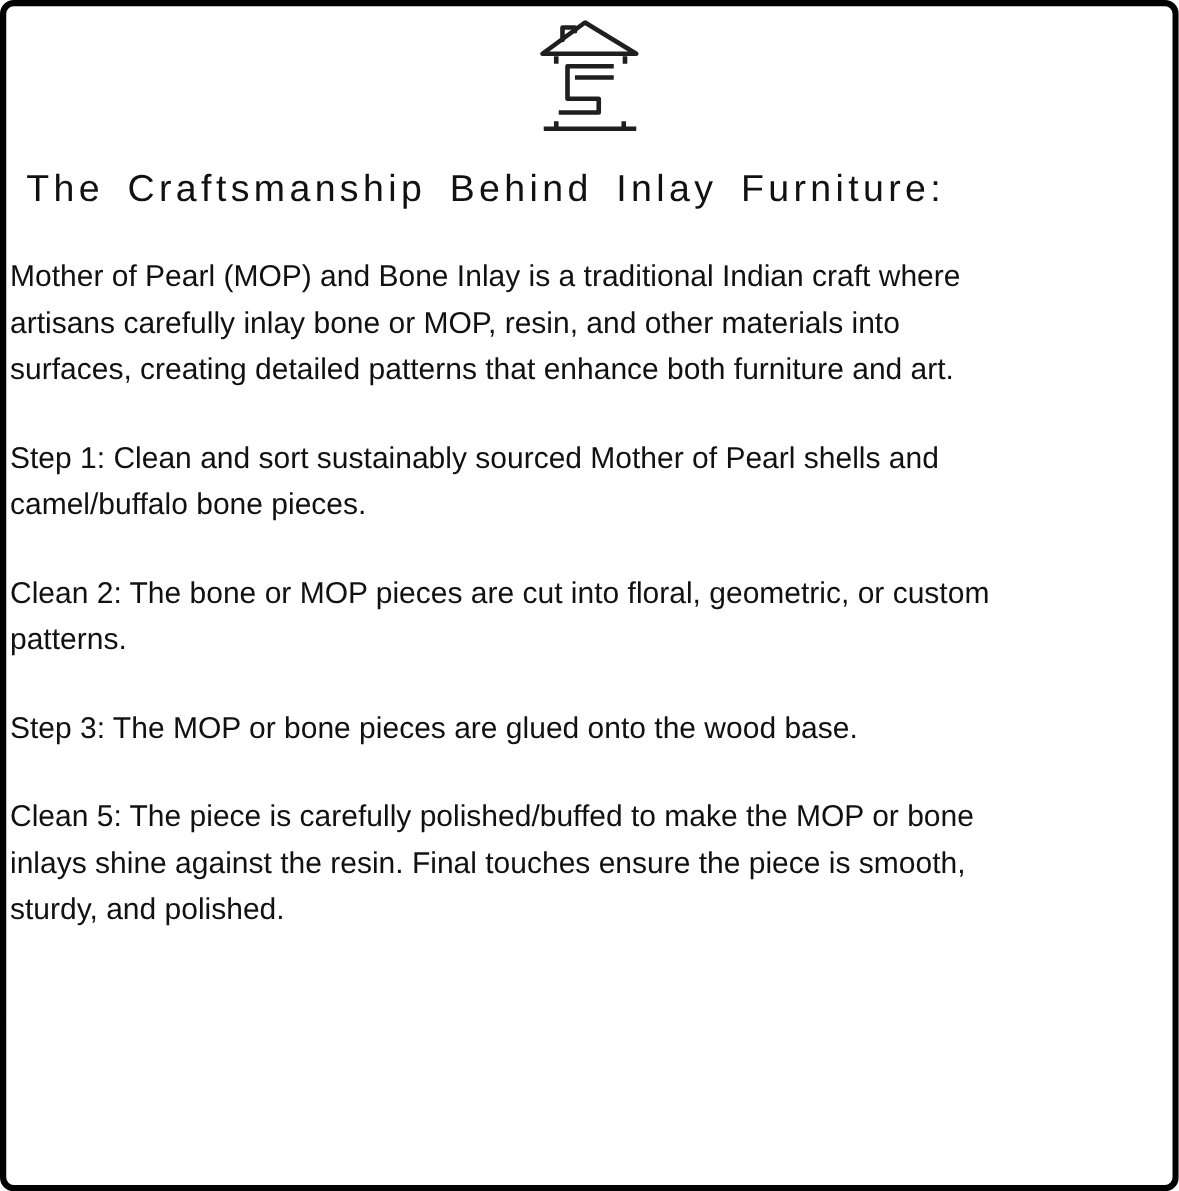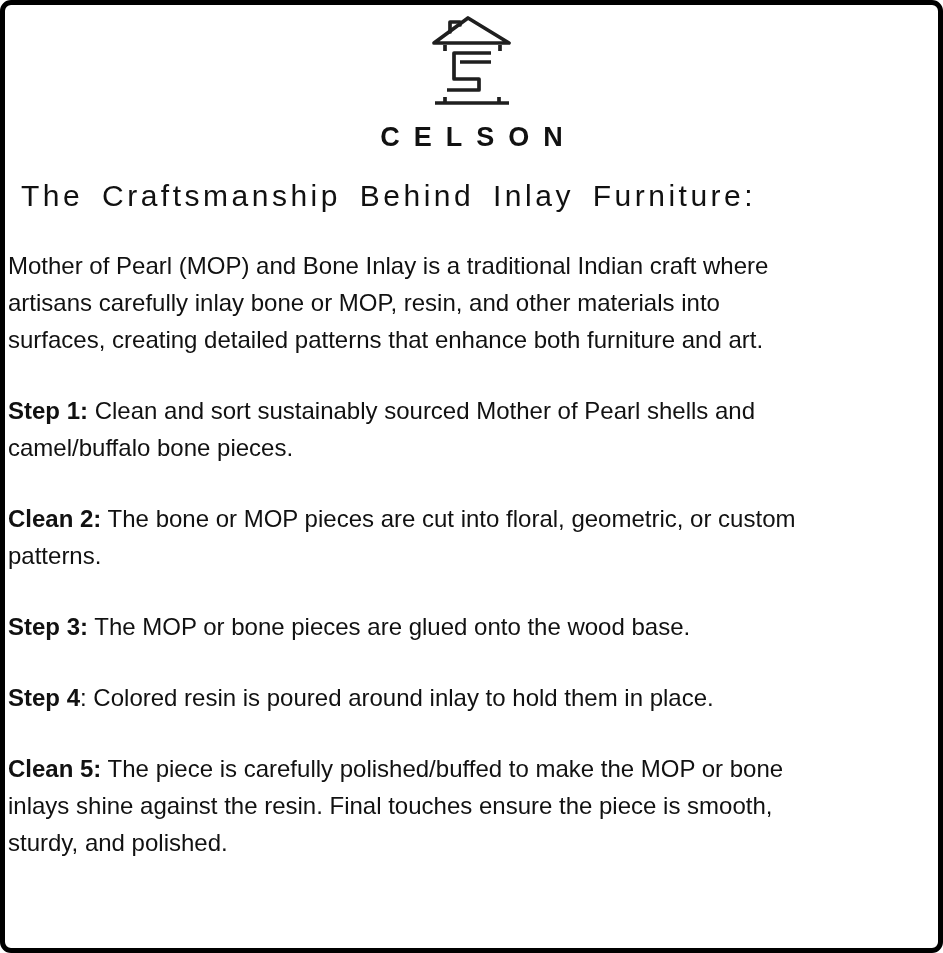--- a/index.html
+++ b/index.html
@@ -51,21 +51,21 @@
     color: var(--ink);
   }
   .content {
     margin: 0 14px 0 3px;
     font-size: 24px;
     line-height: 37px;
     color: var(--ink);
   }
   .content p { margin: 0 0 34px 0; }
   .content p:first-child { margin-top: 37px; }
-  .content strong { font-weight: bold; }
+  .content strong { font-weight: normal; }
   .ptext { white-space: pre-line; }
 </style>
 </head>
 <body>
 
 <div class="page">
 
   <header class="logo-block">
 
     <svg class="house-icon-svg" viewBox="0 0 80 94" fill="none" stroke="#1f1f1f" stroke-width="3.7">
@@ -74,34 +74,32 @@
 
       <path d="M18,17 V7 H28 V10" stroke-linejoin="round" stroke-linecap="round"></path>
 
       <path d="M13,30 V36 M68,30 V36" stroke-linecap="butt"></path>
 
       <path d="M59,38 H22 V64 H47 V75 H15" stroke-linejoin="round" stroke-linecap="butt"></path>
       <path d="M28,47 H59" stroke-linecap="butt"></path>
 
       <path d="M3,88 H77 M13,82 V88 M67,82 V88" stroke-linecap="butt"></path>
     </svg>
-    <div class="brand">CELSON</div>
   </header>
 
   <h1 class="heading">The Craftsmanship Behind Inlay Furniture:</h1>
 
   <main class="content">
 
   <p><span class="ptext">Mother of Pearl (MOP) and Bone Inlay is a traditional Indian craft where
 artisans carefully inlay bone or MOP, resin, and other materials into
 surfaces, creating detailed patterns that enhance both furniture and art.</span></p>
       <p><strong>Step 1:</strong><span class="ptext"> Clean and sort sustainably sourced Mother of Pearl shells and
 camel/buffalo bone pieces.</span></p>
       <p><strong>Clean 2:</strong><span class="ptext"> The bone or MOP pieces are cut into floral, geometric, or custom
 patterns.</span></p>
       <p><strong>Step 3:</strong><span class="ptext"> The MOP or bone pieces are glued onto the wood base.</span></p>
-      <p><strong>Step 4</strong><span class="ptext">: Colored resin is poured around inlay to hold them in place.</span></p>
       <p><strong>Clean 5:</strong><span class="ptext"> The piece is carefully polished/buffed to make the MOP or bone
 inlays shine against the resin. Final touches ensure the piece is smooth,
 sturdy, and polished.</span></p>
     </main>
 
 </div>
 
 </body></html>

